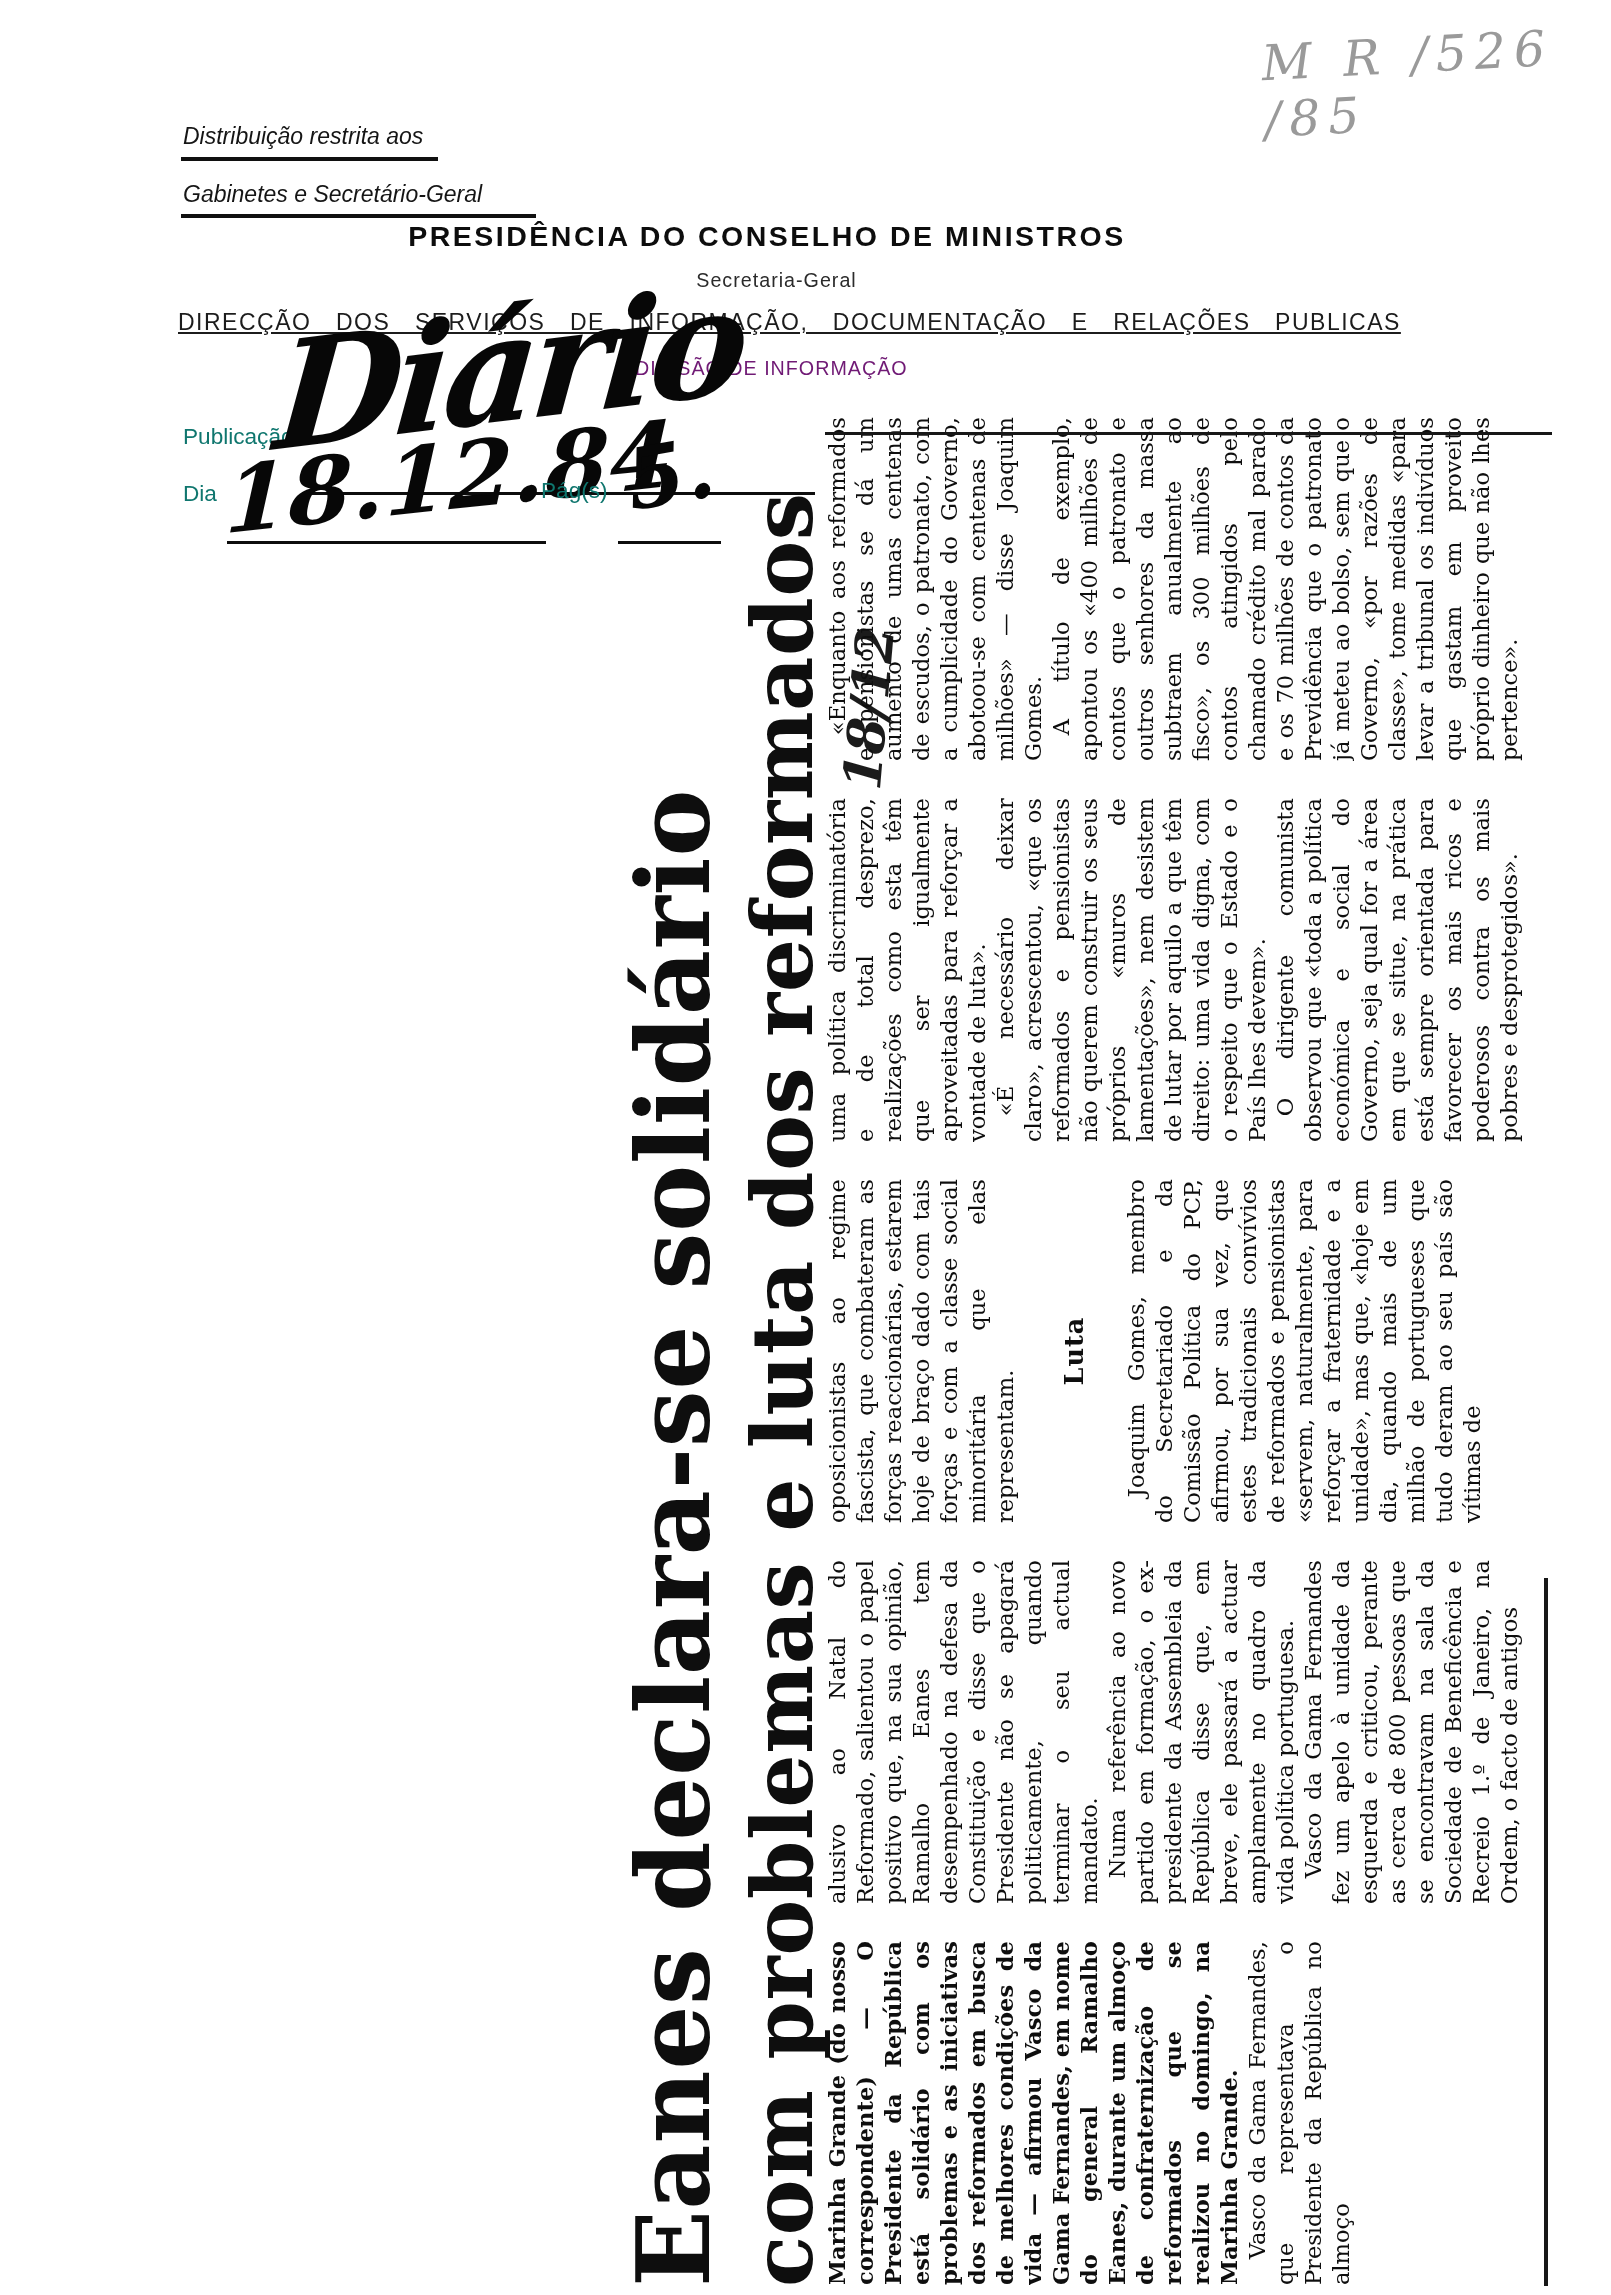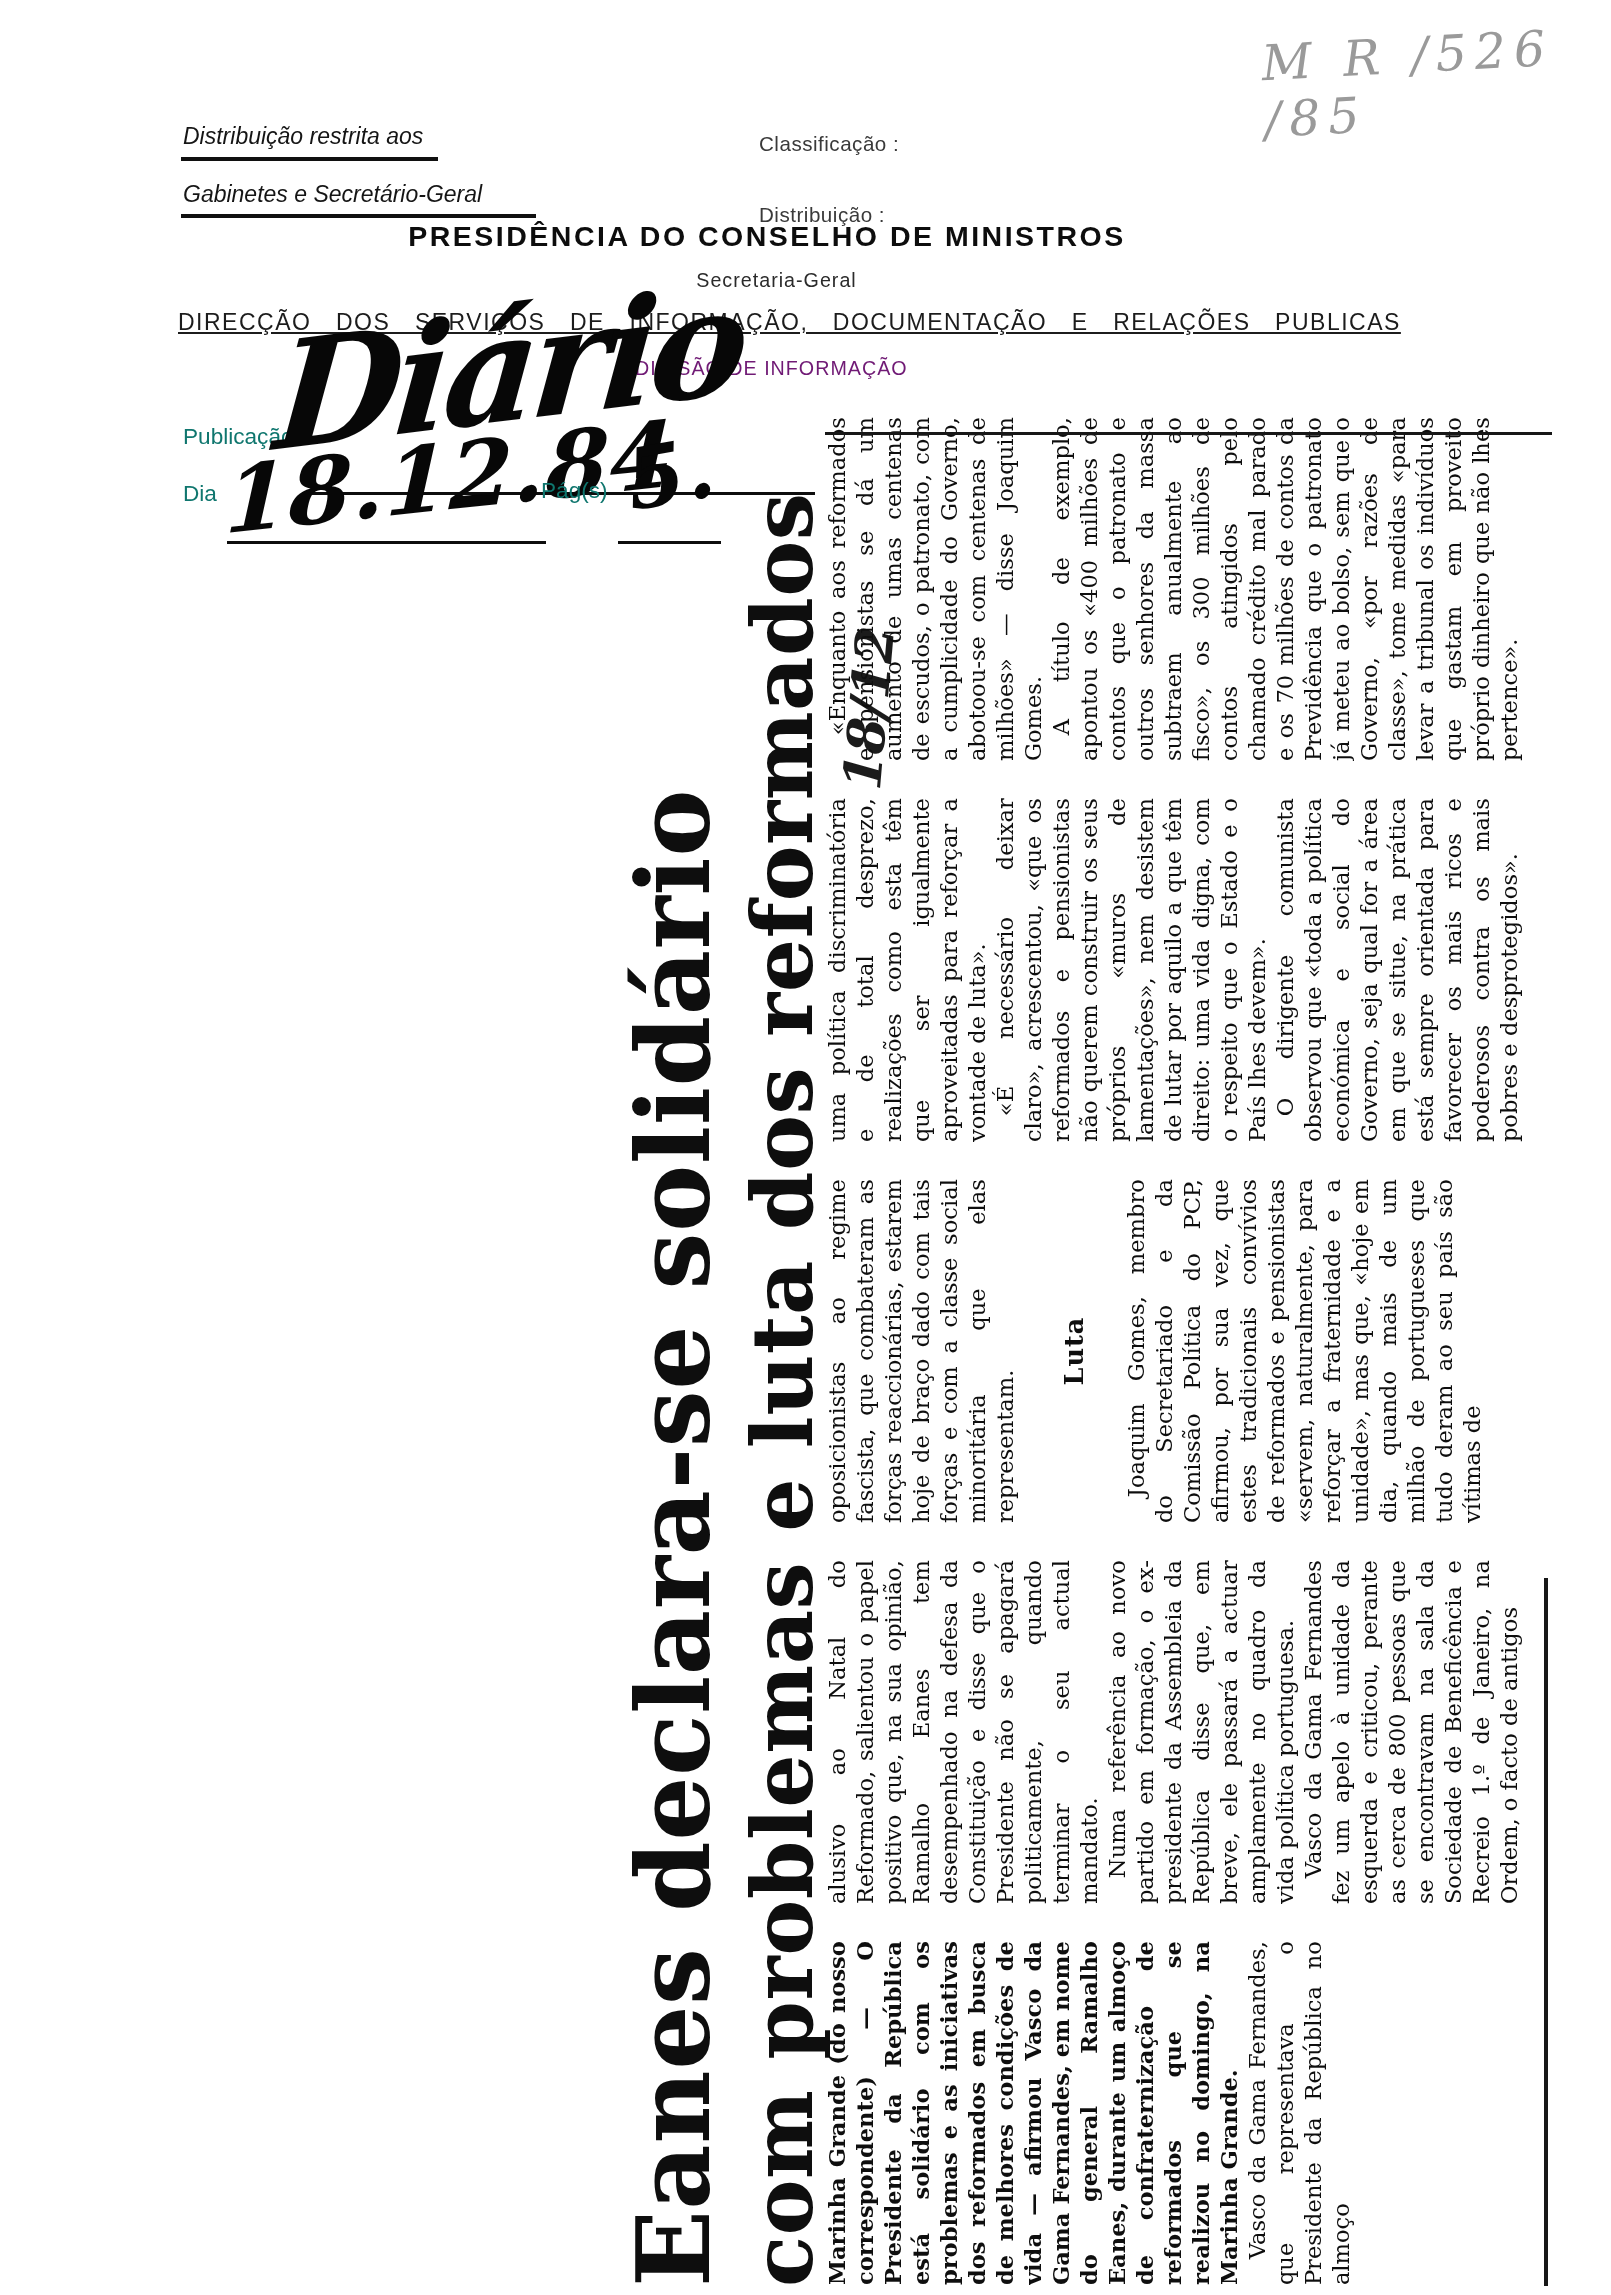--- a/index.html
+++ b/index.html
@@ -66,24 +66,20 @@
 
 <div id="page">
 
   <div class="hand hw-ref">M R /526 /85</div>
 
   <div class="stamp">
     <div><span class="line">Distribuição restrita aos</span></div>
     <div><span class="line line2">Gabinetes e Secretário-Geral</span></div>
   </div>
 
-  <div class="classif">
-    <div>Classificação :</div>
-    <div>Distribuição :</div>
-  </div>
 
   <div class="orgtitle">PRESIDÊNCIA DO CONSELHO DE MINISTROS</div>
   <div class="orgsub">Secretaria-Geral</div>
   <div class="direction">DIRECÇÃO DOS SERVIÇOS DE INFORMAÇÃO, DOCUMENTAÇÃO E RELAÇÕES PUBLICAS</div>
   <div class="division">DIVISÃO DE INFORMAÇÃO</div>
 
   <div class="formlabel fl-pub">Publicação</div>
   <div class="fline fl1"></div>
   <div class="hand hw-pub">Diário</div>
 

